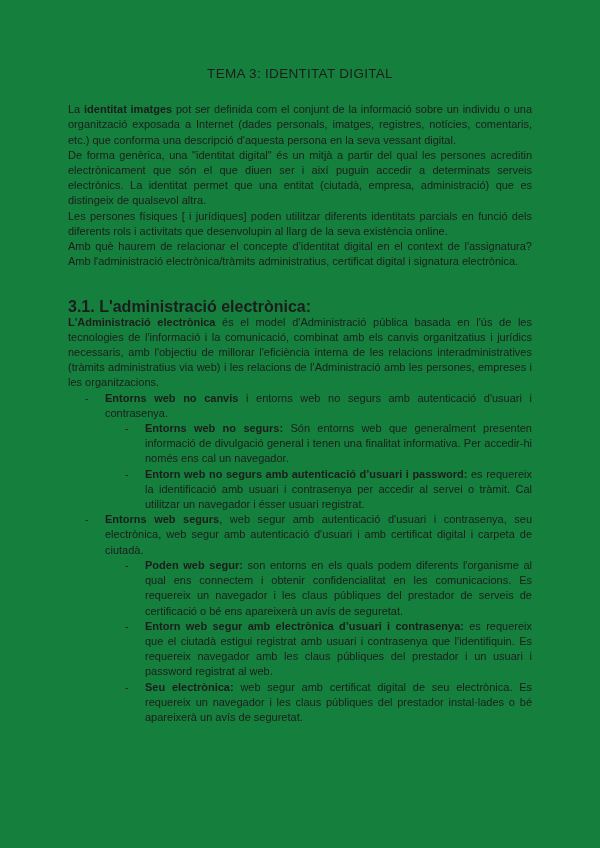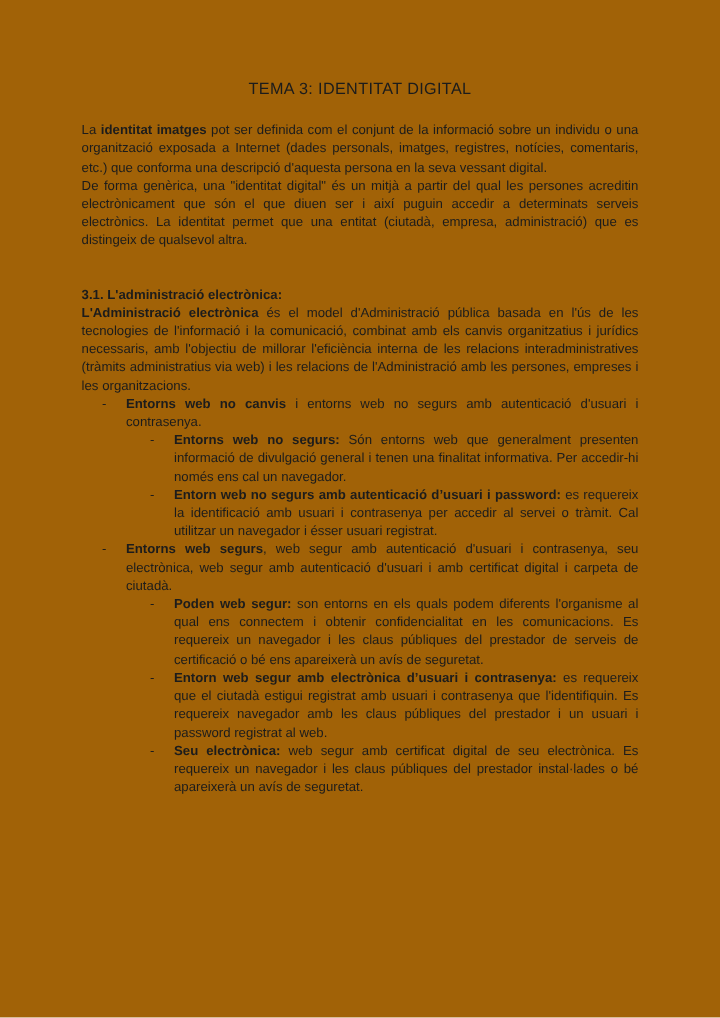--- a/index.html
+++ b/index.html
@@ -2,57 +2,59 @@
 <html><head>
 <meta charset="utf-8">
 <style>
   * { margin: 0; padding: 0; box-sizing: border-box; }
   html, body { background: #ffffff; }
   .page {
     position: relative;
     width: 600px;
     height: 848px;
     margin: 0 auto;
-    background: #a16207;
+    background: #15803d;
     color: #1c1c1c;
     font-family: "Liberation Sans", sans-serif;
     font-size: 11px;
     line-height: 15.2px;
     padding: 66px 68px 0 68px;
     overflow: hidden;
   }
   .doc-title {
     font-size: 13.5px;
     font-weight: 400;
     text-align: center;
     letter-spacing: 0.3px;
     margin-bottom: 21px;
     white-space: nowrap;
   }
   .para, .li { text-align: justify; }
   .b { font-weight: 700; }
   .heading {
-    font-size: 11px;
+    font-size: 16px;
     font-weight: 700;
     margin-top: 30px;
   }
   .li { position: relative; }
   .li1 { padding-left: 37px; }
   .li1 > .marker { position: absolute; left: 17px; top: 0; }
   .li2 { padding-left: 77px; }
   .li2 > .marker { position: absolute; left: 57px; top: 0; }
 </style>
 </head>
 <body>
 
 <div class="page">
   <h1 class="doc-title">TEMA 3: IDENTITAT DIGITAL</h1>
   <div class="doc-body">
       <p class="para"><span>La </span><span class="b">identitat imatges</span><span> pot ser definida com el conjunt de la informació sobre un individu o una organització exposada a Internet (dades personals, imatges, registres, notícies, comentaris, etc.) que conforma una descripció d'aquesta persona en la seva vessant digital.</span></p>
       <p class="para"><span>De forma genèrica, una "identitat digital" és un mitjà a partir del qual les persones acreditin electrònicament que són el que diuen ser i així puguin accedir a determinats serveis electrònics. La identitat permet que una entitat (ciutadà, empresa, administració) que es distingeix de qualsevol altra.</span></p>
+      <p class="para"><span>Les persones físiques [ i jurídiques] poden utilitzar diferents identitats parcials en funció dels diferents rols i activitats que desenvolupin al llarg de la seva existència online.</span></p>
+      <p class="para"><span>Amb què haurem de relacionar el concepte d'identitat digital en el context de l'assignatura? Amb l'administració electrònica/tràmits administratius, certificat digital i signatura electrònica.</span></p>
       <h2 class="heading">3.1. L'administració electrònica:</h2>
       <p class="para"><span class="b">L'Administració electrònica</span><span> és el model d'Administració pública basada en l'ús de les tecnologies de l'informació i la comunicació, combinat amb els canvis organitzatius i jurídics necessaris, amb l'objectiu de millorar l'eficiència interna de les relacions interadministratives (tràmits administratius via web) i les relacions de l'Administració amb les persones, empreses i les organitzacions.</span></p>
       <div class="li li1"><span class="marker">-</span><span><span class="b">Entorns web no canvis</span><span> i entorns web no segurs amb autenticació d'usuari i contrasenya.</span></span></div>
       <div class="li li2"><span class="marker">-</span><span><span class="b">Entorns web no segurs:</span><span> Són entorns web que generalment presenten informació de divulgació general i tenen una finalitat informativa. Per accedir-hi només ens cal un navegador.</span></span></div>
       <div class="li li2"><span class="marker">-</span><span><span class="b">Entorn web no segurs amb autenticació d’usuari i password:</span><span> es requereix la identificació amb usuari i contrasenya per accedir al servei o tràmit. Cal utilitzar un navegador i ésser usuari registrat.</span></span></div>
       <div class="li li1"><span class="marker">-</span><span><span class="b">Entorns web segurs</span><span>, web segur amb autenticació d'usuari i contrasenya, seu electrònica, web segur amb autenticació d'usuari i amb certificat digital i carpeta de ciutadà.</span></span></div>
       <div class="li li2"><span class="marker">-</span><span><span class="b">Poden web segur:</span><span> son entorns en els quals podem diferents l'organisme al qual ens connectem i obtenir confidencialitat en les comunicacions. Es requereix un navegador i les claus públiques del prestador de serveis de certificació o bé ens apareixerà un avís de seguretat.</span></span></div>
       <div class="li li2"><span class="marker">-</span><span><span class="b">Entorn web segur amb electrònica d’usuari i contrasenya:</span><span> es requereix que el ciutadà estigui registrat amb usuari i contrasenya que l'identifiquin. Es requereix navegador amb les claus públiques del prestador i un usuari i password registrat al web.</span></span></div>
       <div class="li li2"><span class="marker">-</span><span><span class="b">Seu electrònica:</span><span> web segur amb certificat digital de seu electrònica. Es requereix un navegador i les claus públiques del prestador instal·lades o bé apareixerà un avís de seguretat.</span></span></div>
     </div>

